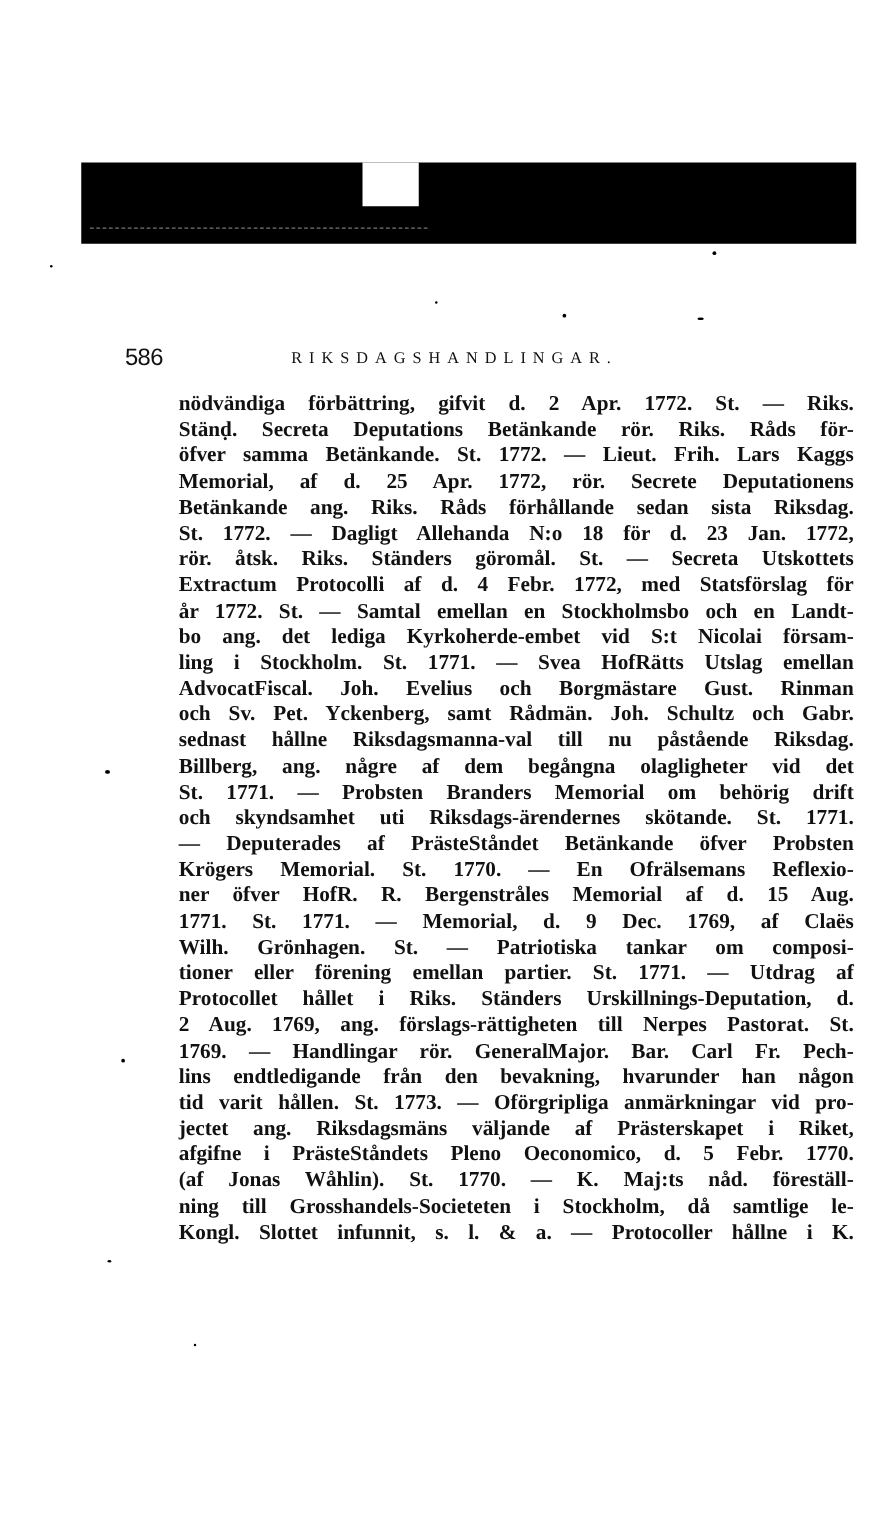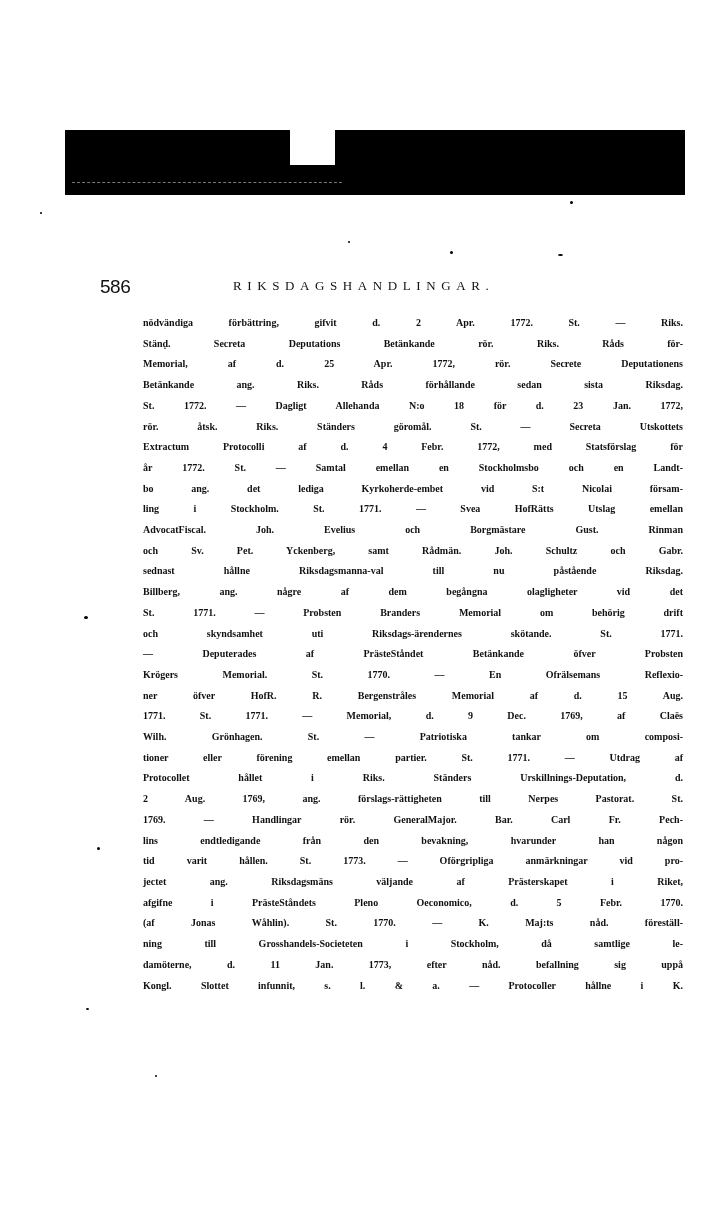--- a/index.html
+++ b/index.html
@@ -7,39 +7,40 @@
          font-family:"DejaVu Serif","Liberation Serif",serif; color:#111; }
   .bar { position:absolute; left:65px; top:130px; width:620px; height:65px; background:#000; }
   .notch { position:absolute; left:290px; top:130px; width:45px; height:35px; background:#fff; }
   .dashline { position:absolute; left:72px; top:182px; width:270px; height:1px;
               border-top:1px dashed #777; }
   .pagenum { position:absolute; left:100px; top:276px; font-family:"Liberation Sans",sans-serif;
              font-size:19px; font-weight:normal; letter-spacing:-0.5px; }
   .runhead { position:absolute; left:233px; top:278px; font-family:"Liberation Serif",serif;
              font-size:13px; font-weight:normal; letter-spacing:5.6px; }
   .body { position:absolute; left:143px; top:313px; width:540px; }
-  .line { font-family:"Liberation Serif",serif; font-size:10px; line-height:20.7px;
+  .line { font-family:"Liberation Serif",serif; font-size:17px; line-height:20.7px;
           font-weight:bold; white-space:nowrap; text-align:justify; text-align-last:justify;
           display:block; width:540px; }
   .line.last { text-align-last:justify; }
   .speck { position:absolute; background:#000; border-radius:50%; }
 </style>
 </head>
 <body>
 
 <div class="bar"></div>
 <div class="notch"></div>
 <div class="dashline"></div>
 
 <div class="pagenum">586</div>
 <div class="runhead">RIKSDAGSHANDLINGAR.</div>
 
 <div class="body">
   <span class="line">nödvändiga förbättring, gifvit d. 2 Apr. 1772. St. — Riks.</span>
   <span class="line">Stänḍ. Secreta Deputations Betänkande rör. Riks. Råds för-</span>
+  <span class="line">öfver samma Betänkande. St. 1772. — Lieut. Frih. Lars Kaggs</span>
   <span class="line">Memorial, af d. 25 Apr. 1772, rör. Secrete Deputationens</span>
   <span class="line">Betänkande ang. Riks. Råds förhållande sedan sista Riksdag.</span>
   <span class="line">St. 1772. — Dagligt Allehanda N:o 18 för d. 23 Jan. 1772,</span>
   <span class="line">rör. åtsk. Riks. Ständers göromål. St. — Secreta Utskottets</span>
   <span class="line">Extractum Protocolli af d. 4 Febr. 1772, med Statsförslag för</span>
   <span class="line">år 1772. St. — Samtal emellan en Stockholmsbo och en Landt-</span>
   <span class="line">bo ang. det lediga Kyrkoherde-embet vid S:t Nicolai försam-</span>
   <span class="line">ling i Stockholm. St. 1771. — Svea HofRätts Utslag emellan</span>
   <span class="line">AdvocatFiscal. Joh. Evelius och Borgmästare Gust. Rinman</span>
   <span class="line">och Sv. Pet. Yckenberg, samt Rådmän. Joh. Schultz och Gabr.</span>
@@ -55,21 +56,20 @@
   <span class="line">tioner eller förening emellan partier. St. 1771. — Utdrag af</span>
   <span class="line">Protocollet hållet i Riks. Ständers Urskillnings-Deputation, d.</span>
   <span class="line">2 Aug. 1769, ang. förslags-rättigheten till Nerpes Pastorat. St.</span>
   <span class="line">1769. — Handlingar rör. GeneralMajor. Bar. Carl Fr. Pech-</span>
   <span class="line">lins endtledigande från den bevakning, hvarunder han någon</span>
   <span class="line">tid varit hållen. St. 1773. — Oförgripliga anmärkningar vid pro-</span>
   <span class="line">jectet ang. Riksdagsmäns väljande af Prästerskapet i Riket,</span>
   <span class="line">afgifne i PrästeStåndets Pleno Oeconomico, d. 5 Febr. 1770.</span>
   <span class="line">(af Jonas Wåhlin). St. 1770. — K. Maj:ts nåd. föreställ-</span>
   <span class="line">ning till Grosshandels-Societeten i Stockholm, då samtlige le-</span>
-  <span class="line">damöterne, d. 11 Jan. 1773, efter nåd. befallning sig uppå</span>
   <span class="line last">Kongl. Slottet infunnit, s. l. &amp; a. — Protocoller hållne i K.</span>
 </div>
 
 <div class="speck" style="left:40px;top:212px;width:2px;height:2px;"></div>
 <div class="speck" style="left:348px;top:241px;width:2px;height:2px;"></div>
 <div class="speck" style="left:450px;top:251px;width:3px;height:3px;"></div>
 <div class="speck" style="left:570px;top:201px;width:3px;height:3px;"></div>
 <div class="speck" style="left:558px;top:254px;width:5px;height:2px;"></div>
 <div class="speck" style="left:84px;top:616px;width:4px;height:3px;"></div>
 <div class="speck" style="left:97px;top:847px;width:3px;height:3px;"></div>

